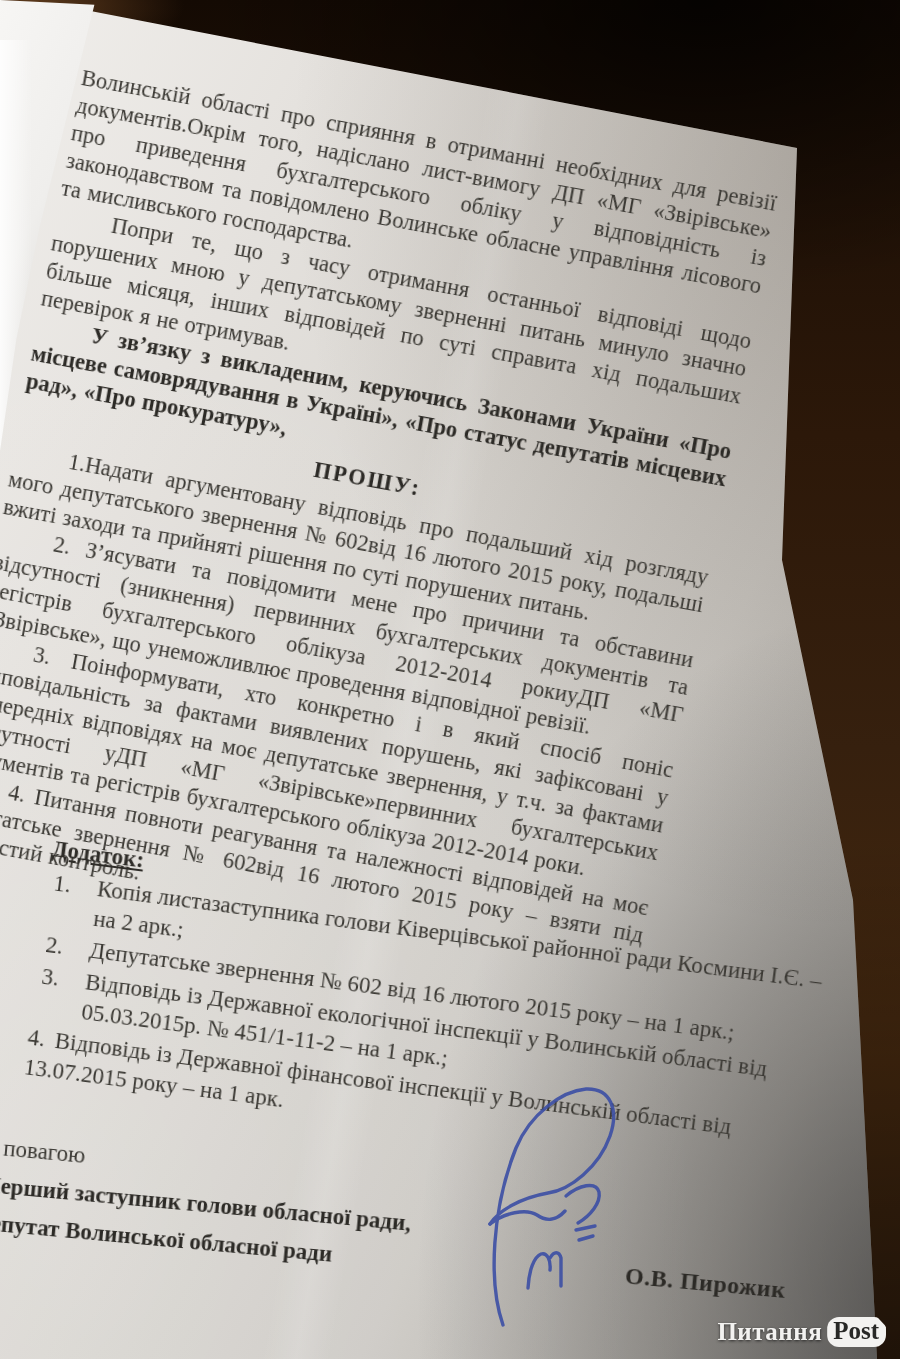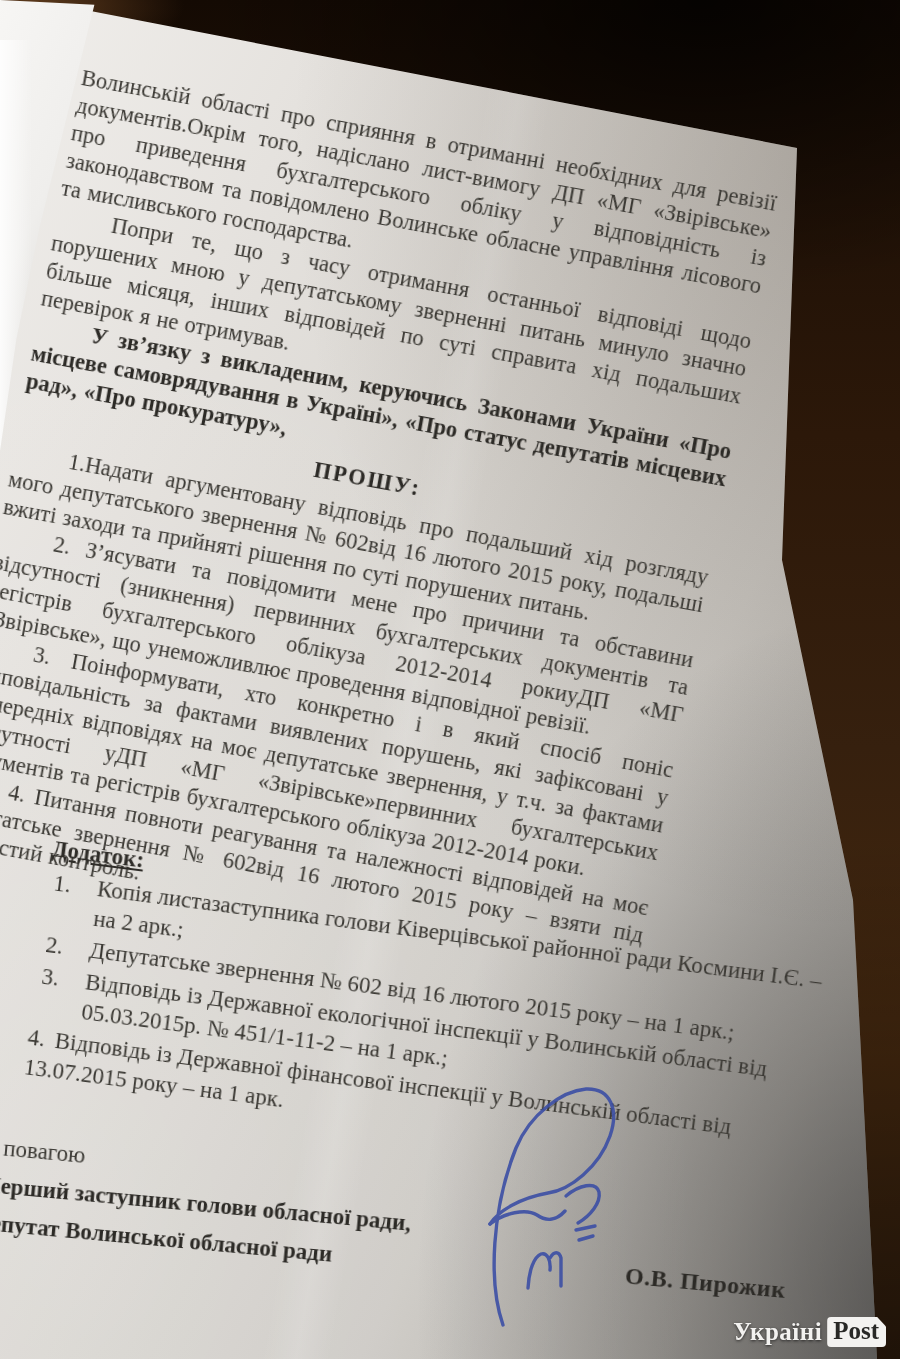--- a/index.html
+++ b/index.html
@@ -79,21 +79,21 @@
   
   .watermark{
     position:absolute;right:14px;bottom:12px;display:flex;align-items:center;
     font-weight:bold;font-size:25px;line-height:28px;
     font-family:"Liberation Serif","DejaVu Serif",serif;
   }
   .wm-brand{color:#f3f2f0;text-shadow:0 1px 3px rgba(0,0,0,.65);letter-spacing:.5px;}
   .wm-badge{
     margin-left:5px;background:#f3f2f0;color:#282826;padding:0 7px 2px 6px;
     clip-path:polygon(0 0,85% 0,100% 32%,100% 100%,0 100%);
-    border-radius:4px;
+    border-radius:12px;
   }
 </style>
 </head>
 <body>
 
 <div id="stage">
 
   <div class="page"></div>
   <div class="fold"></div>
 
@@ -139,17 +139,17 @@
       <path d="M503 1325 C488 1282 492 1208 516 1148 C530 1114 562 1091 586 1089 C611 1088 619 1110 610 1136 C599 1167 570 1190 548 1193 C520 1198 498 1211 490 1224"></path>
       <path d="M490 1224 C504 1213 526 1208 537 1215 C547 1222 557 1220 565 1211"></path>
       <path d="M566 1196 C579 1185 596 1181 599 1192 C601 1203 590 1216 578 1223"></path>
       <path d="M576 1230 L595 1226"></path>
       <path d="M579 1240 L593 1236"></path>
       <path d="M528 1288 C529 1270 534 1257 541 1254 C547 1252 551 1260 550 1270 M550 1258 C554 1251 559 1251 561 1258 L561 1286"></path>
     </g>
   </svg>
 
   <div class="watermark">
-    <span class="wm-brand">Україні</span>
+    <span class="wm-brand">Питання</span>
     <span class="wm-badge">Post</span>
   </div>
 
 </div>
 
 </body></html>

